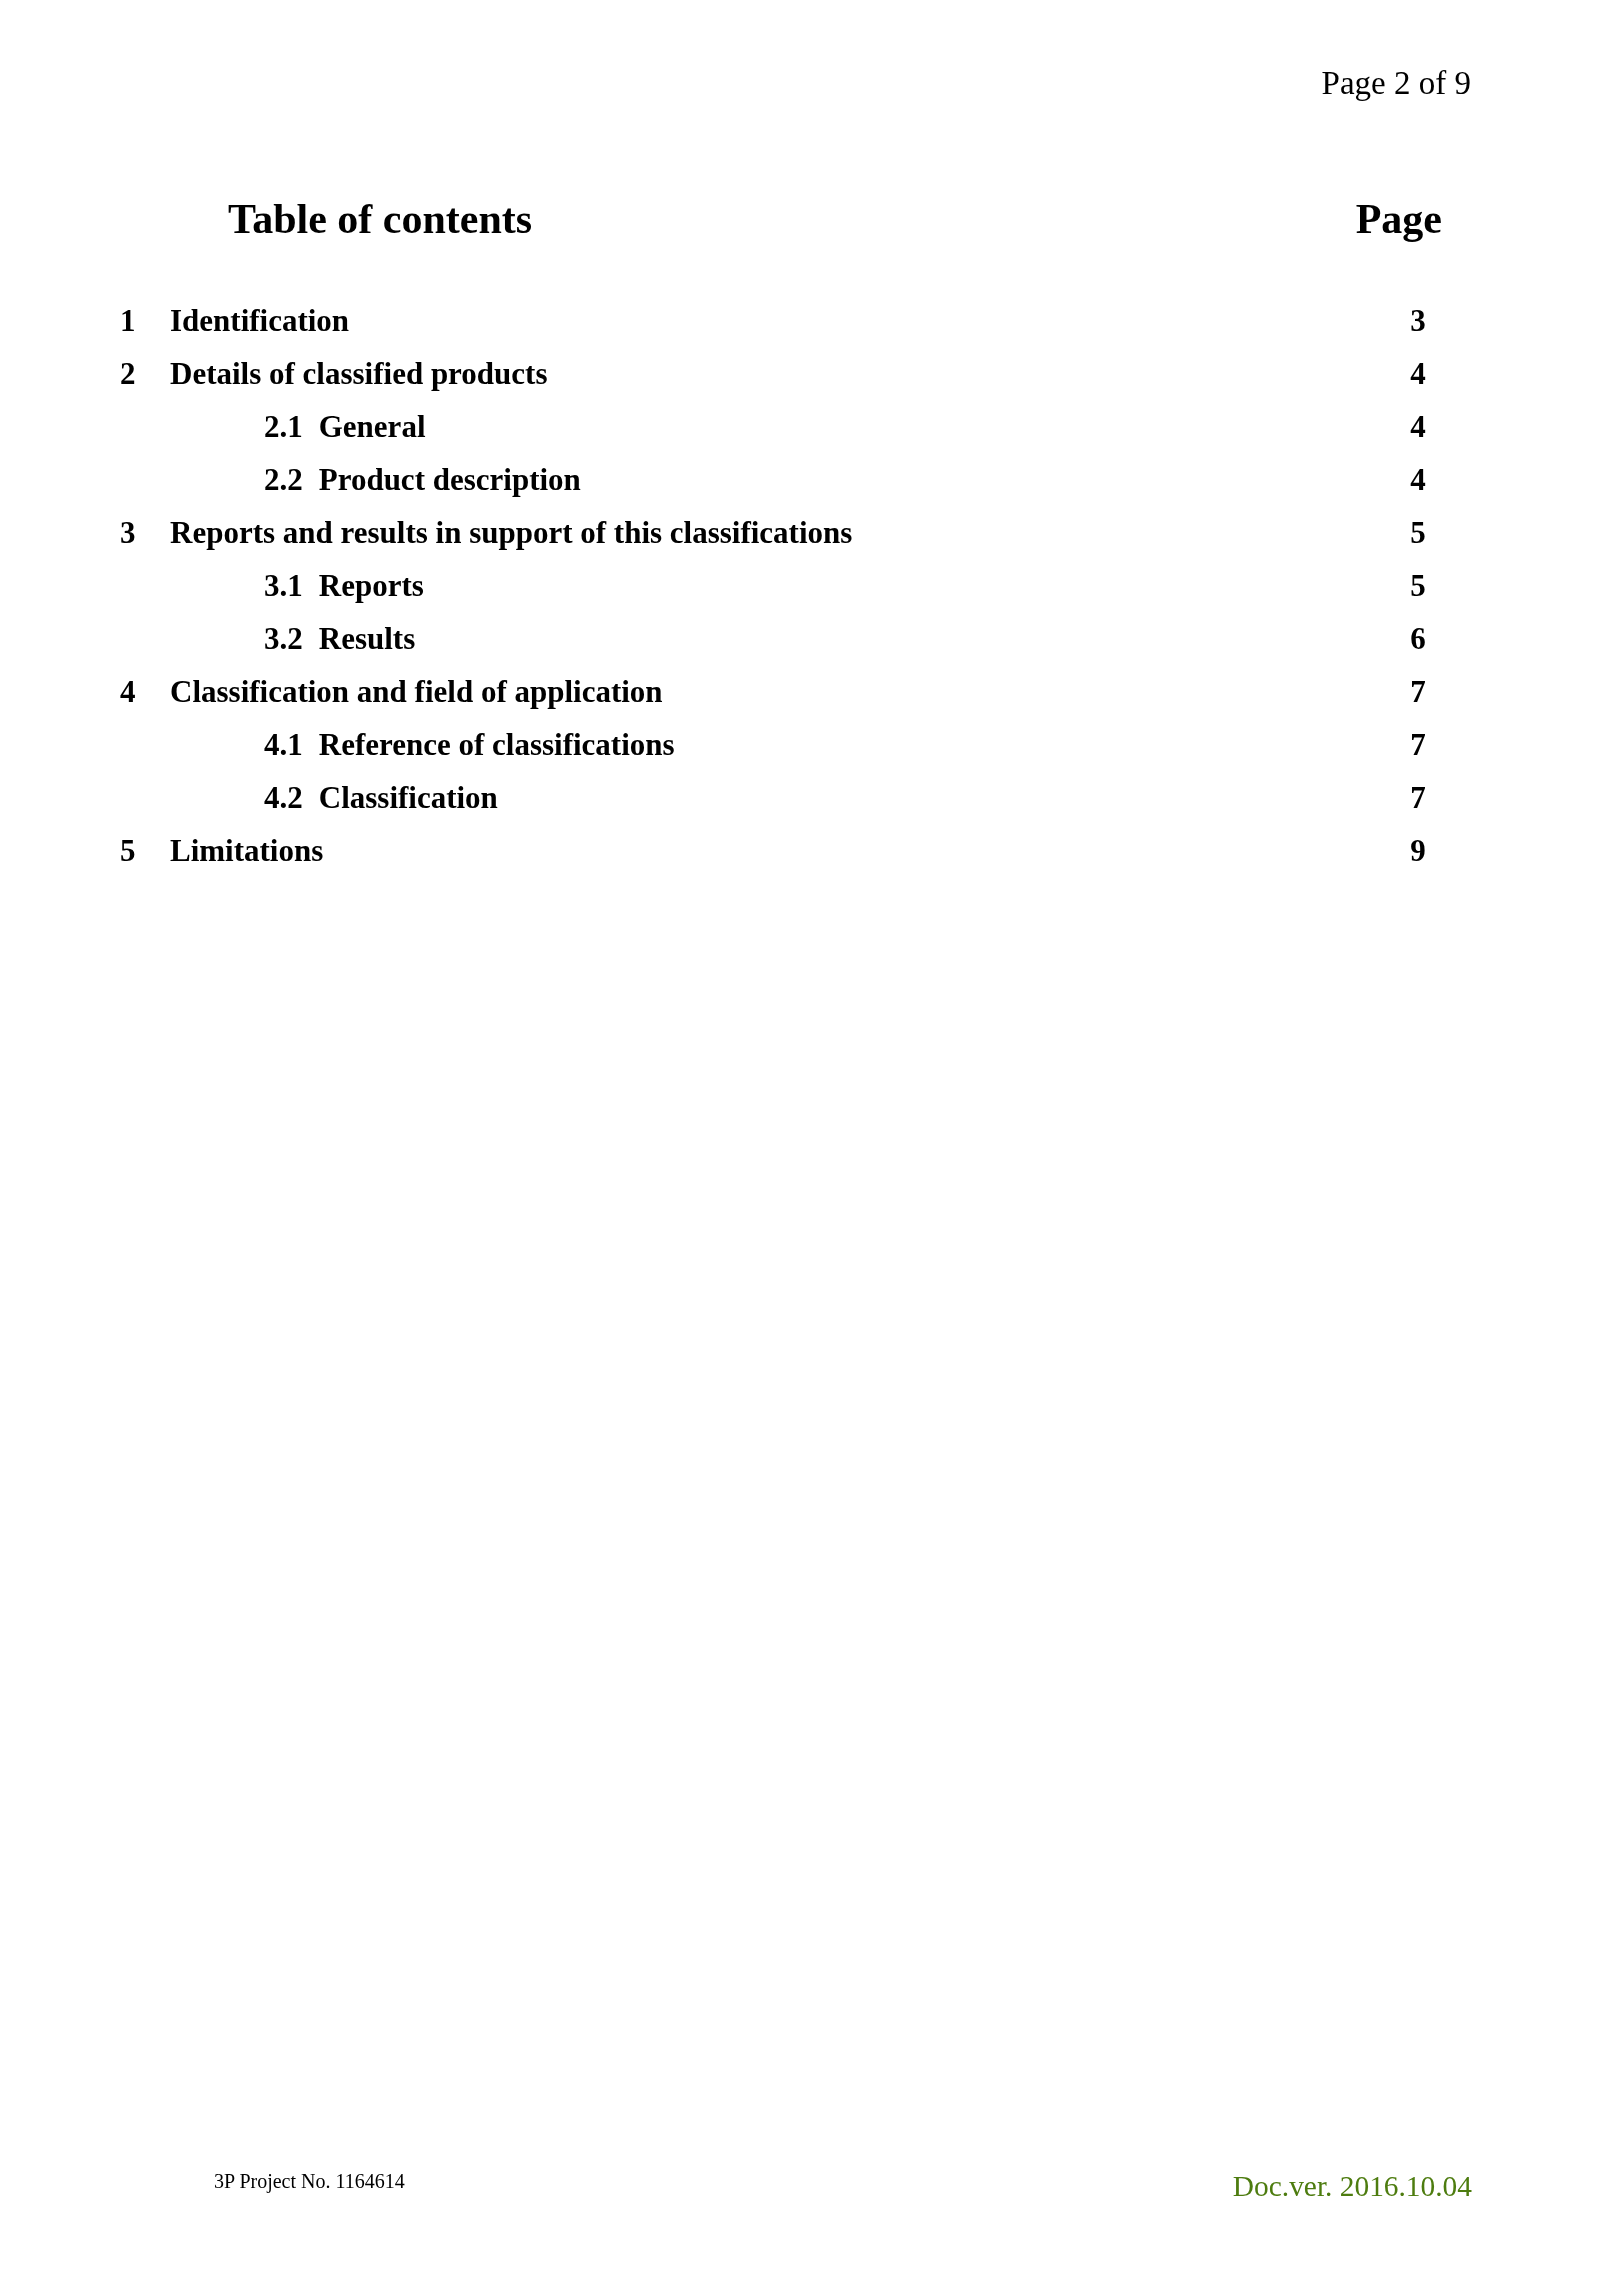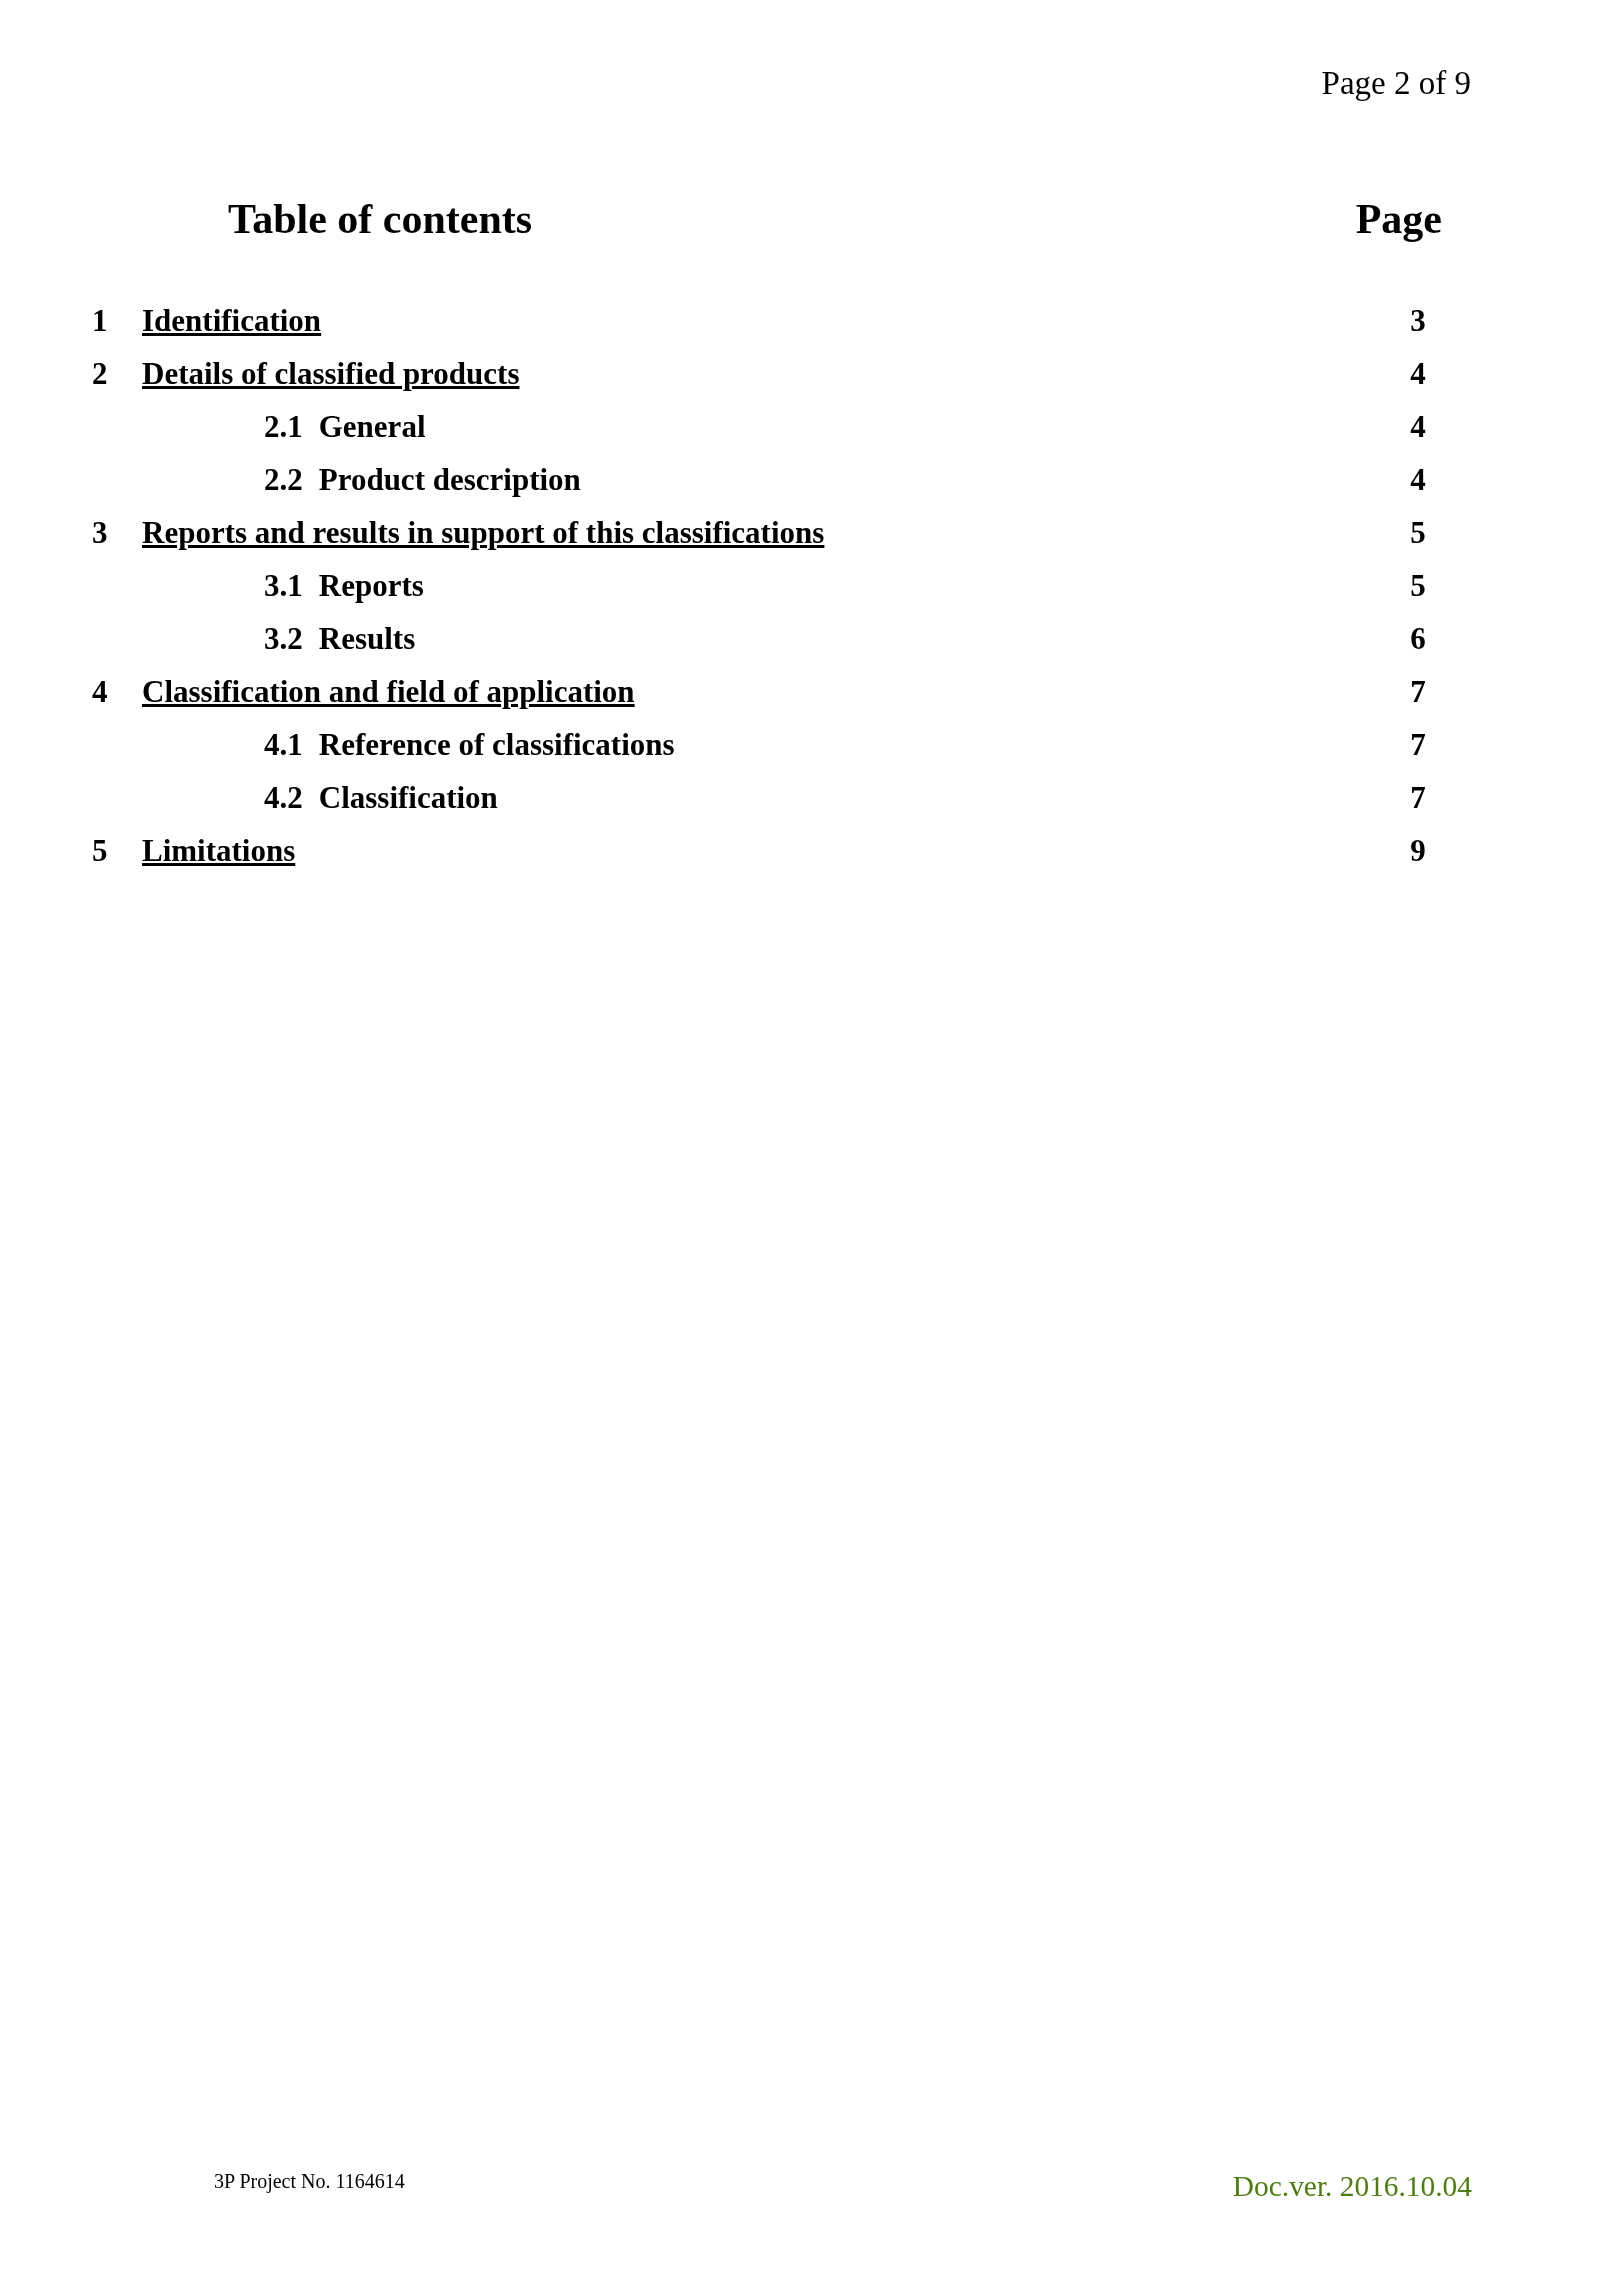--- a/index.html
+++ b/index.html
@@ -58,21 +58,21 @@
     right: 0;
   }
   .toc-row {
     position: relative;
     height: 53px;
     line-height: 53px;
     font-size: 31px;
     font-weight: bold;
     white-space: nowrap;
   }
-  .toc-row.level1 { padding-left: 92px; text-decoration: underline; }
+  .toc-row.level1 { padding-left: 120px; }
   .toc-row.level1 .num { display: inline-block; width: 50px; }
   .toc-row.level2 { padding-left: 264px; }
   .toc-row.level2 .num { margin-right: 16px; }
   .toc-row .pg {
     position: absolute;
     top: 0;
     left: 1392px;
     width: 52px;
     text-align: center;
   }

